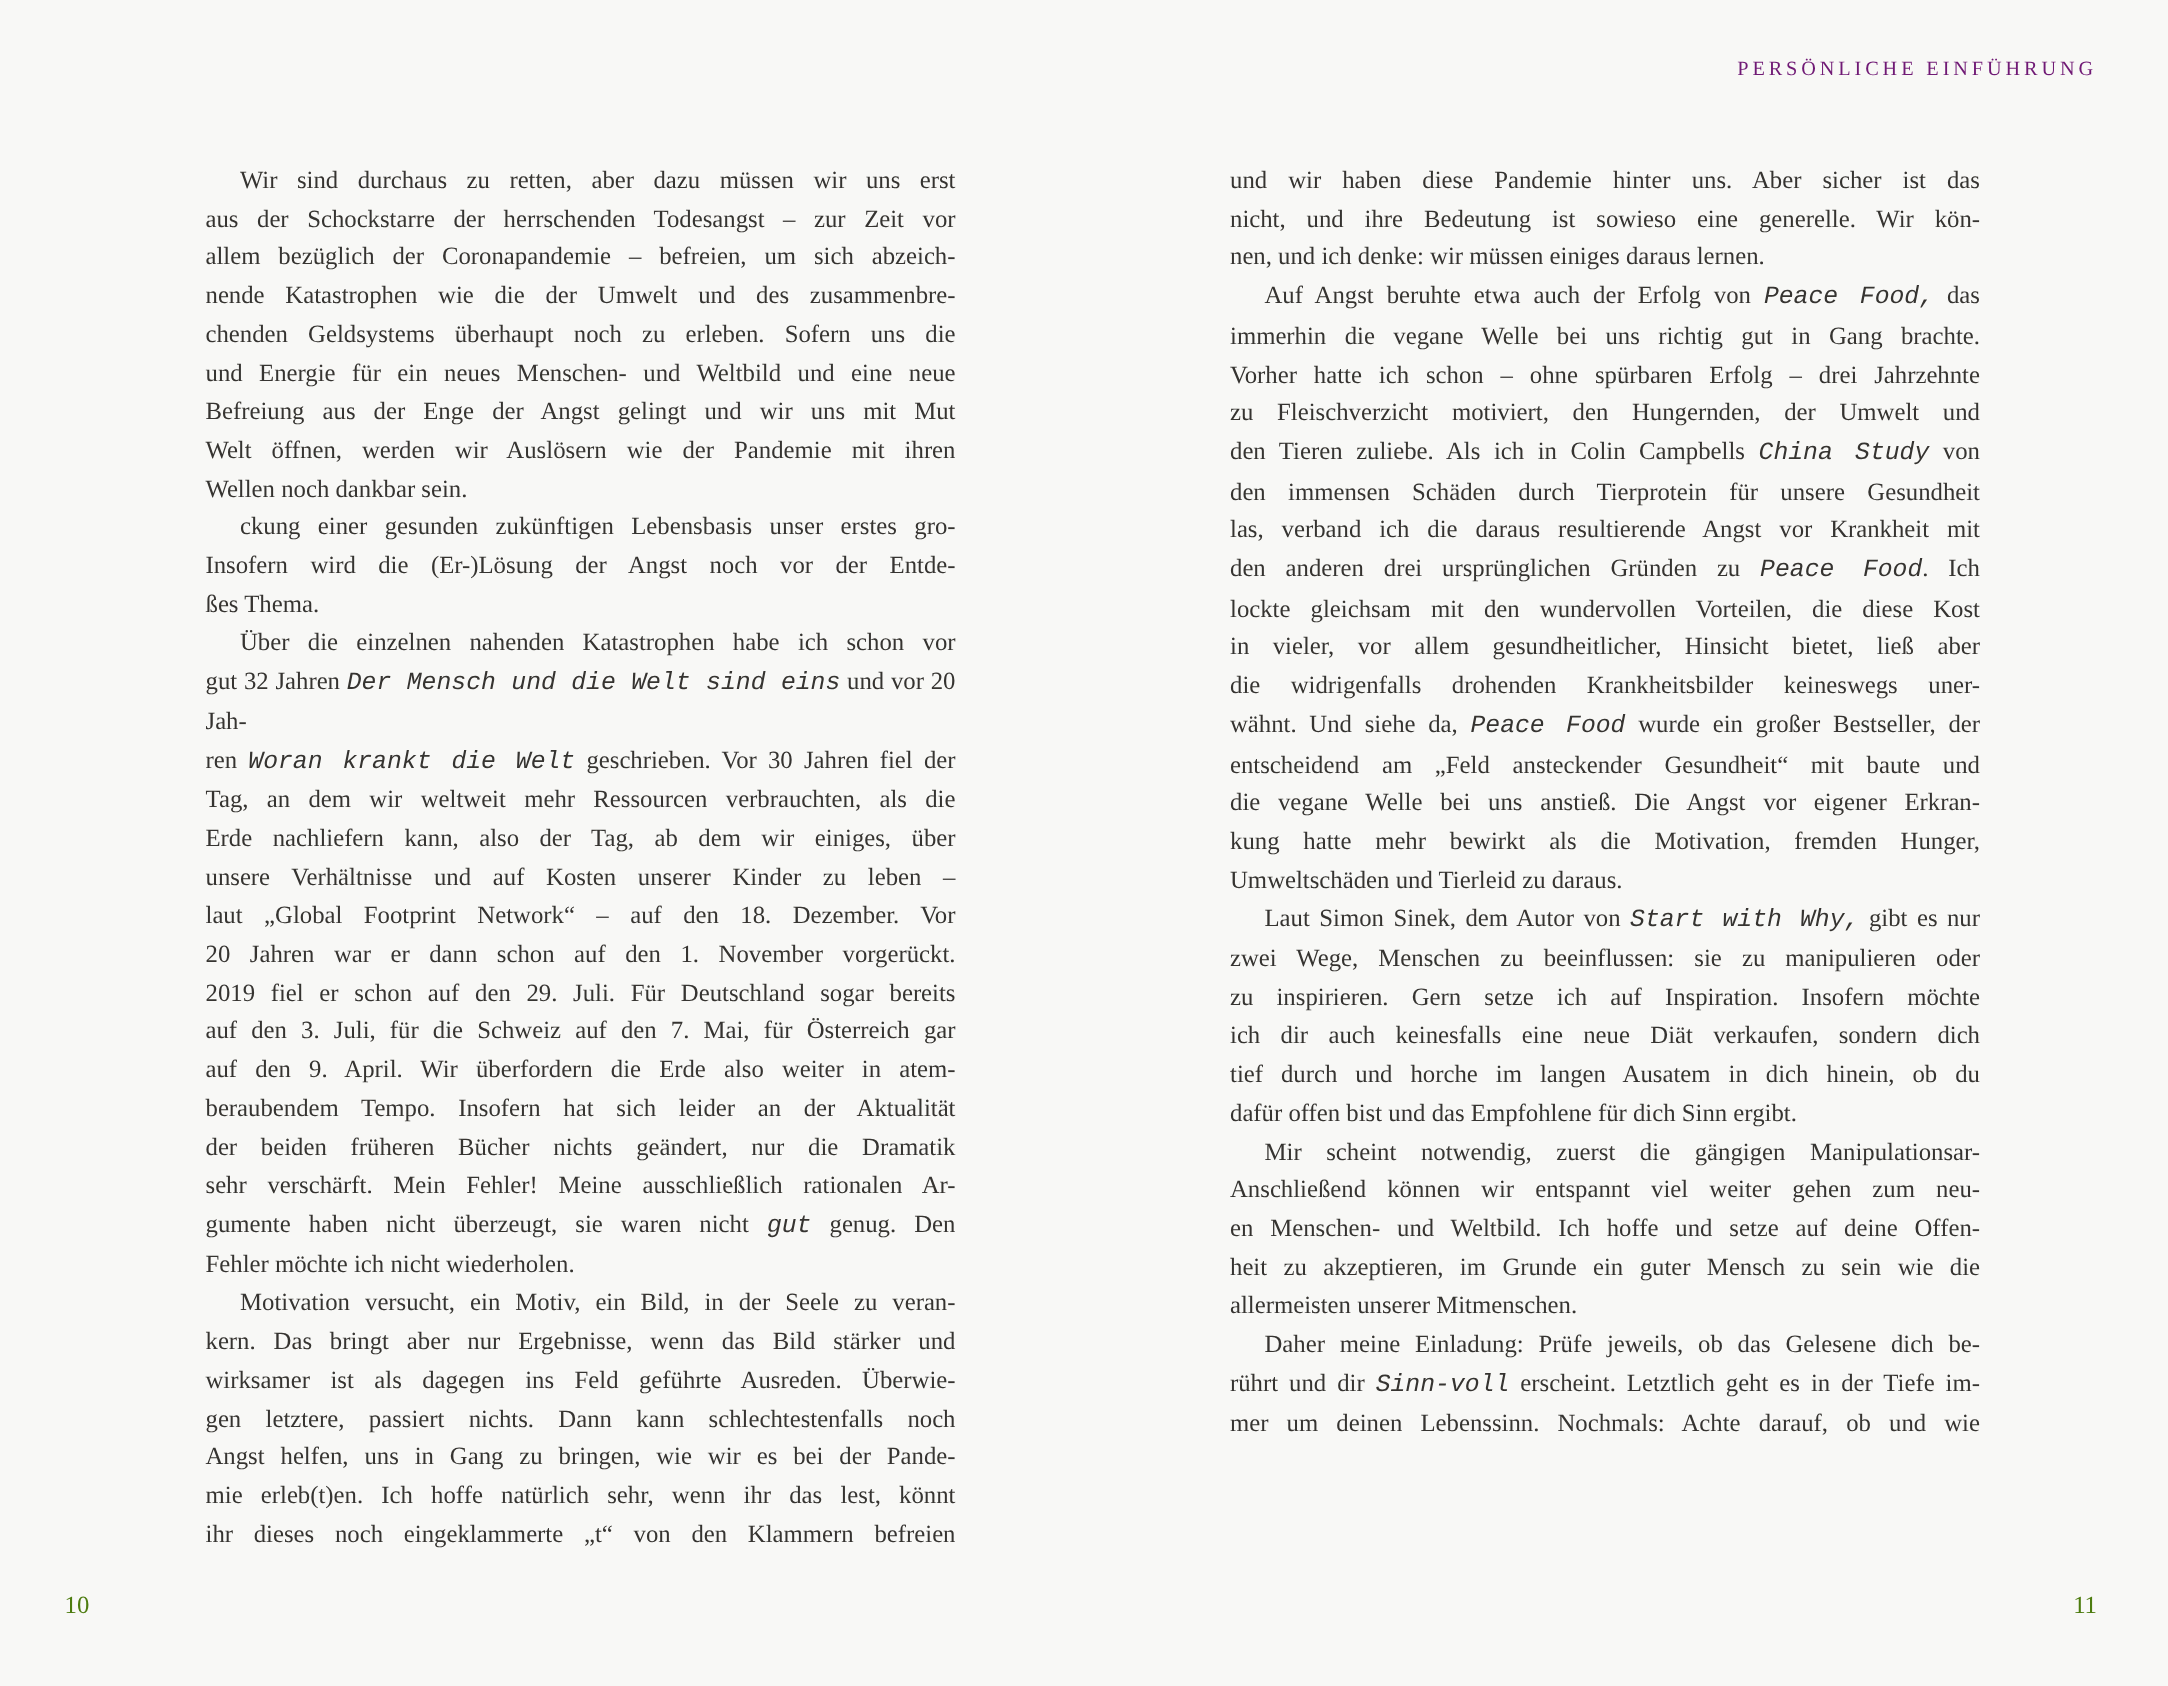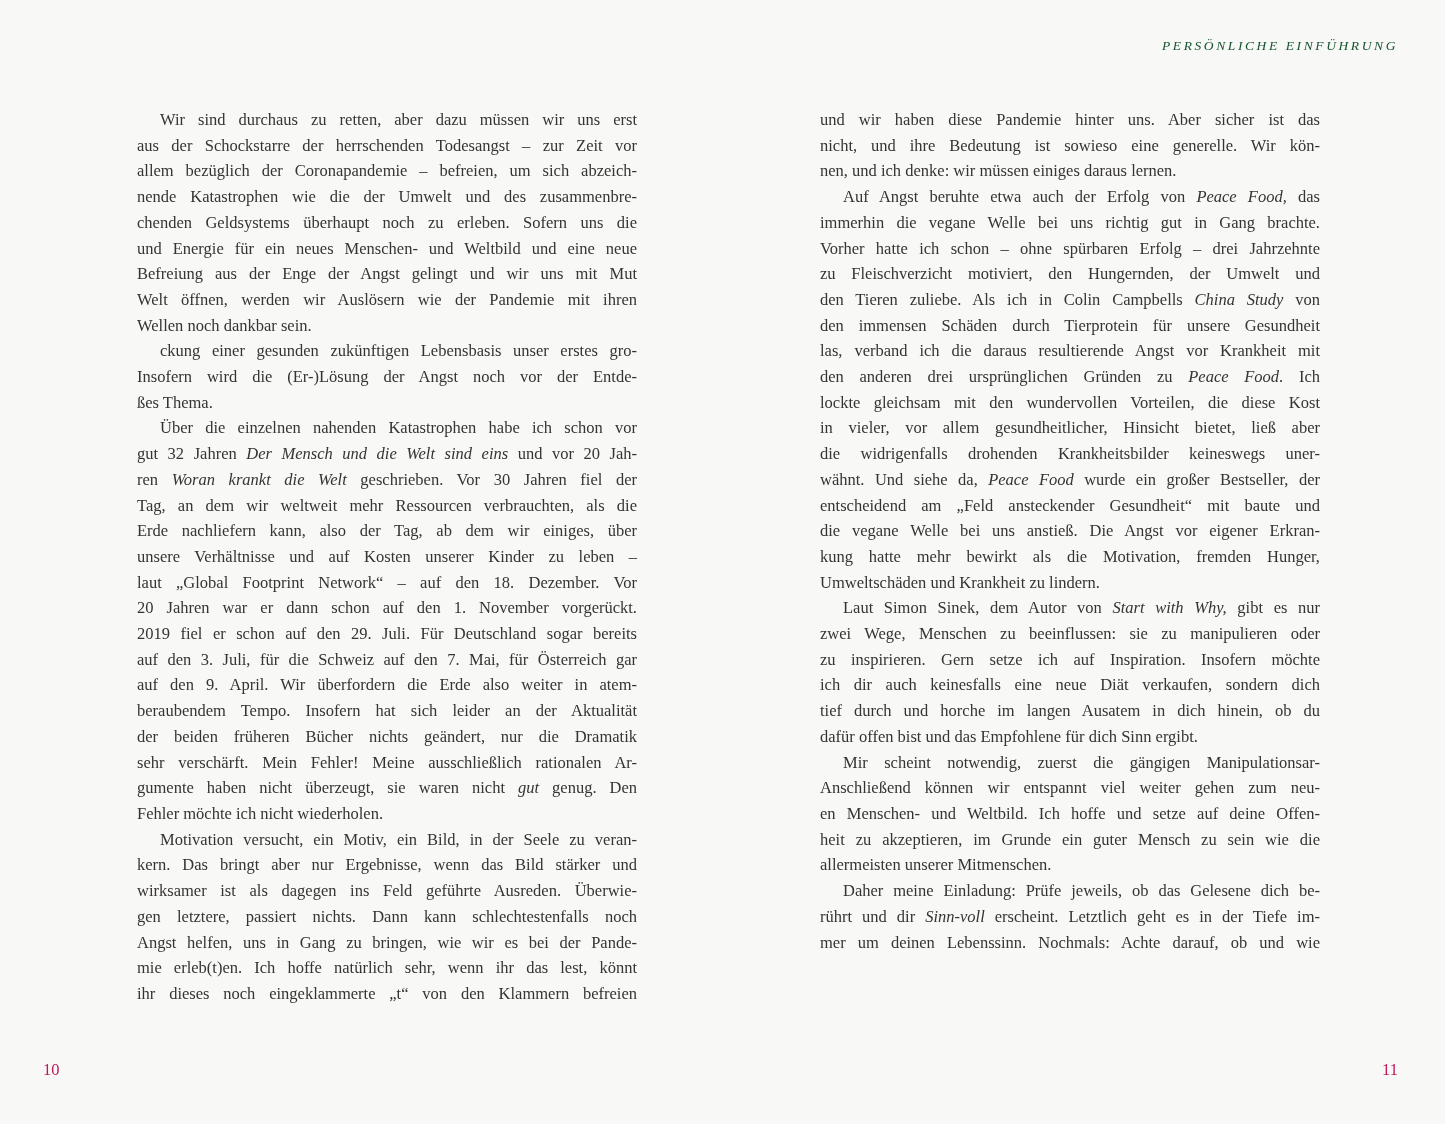--- a/index.html
+++ b/index.html
@@ -18,23 +18,22 @@
   .spread {
     position: absolute;
     inset: 0;
   }
   .running-header {
     position: absolute;
     top: 38px;
     right: 47px;
     font-size: 13.5px;
     letter-spacing: 2.6px;
-    color: #14532d;
+    color: #701a75;
     white-space: nowrap;
-    font-style: italic;
   }
   .column {
     position: absolute;
     top: 107px;
     width: 500px;
     font-size: 16.5px;
     line-height: 25.7px;
   }
   .column.left  { left: 137px; }
   .column.right { left: 808px; margin-left: 12px; }
@@ -45,25 +44,25 @@
     text-align-last: justify;
     min-height: 25.7px;
   }
   .line.lastline {
     text-align-last: left;
   }
   .pagenum {
     position: absolute;
     top: 1060px;
     font-size: 16.5px;
-    color: #be185d;
+    color: #4d7c0f;
   }
   .pagenum.left  { left: 43px; }
   .pagenum.right { right: 47px; }
-  i { font-style: italic; }
+  i { font-style: italic; font-family: Liberation Mono, monospace; }
 </style>
 </head>
 <body>
 
 <div class="spread">
   <div class="running-header">PERSÖNLICHE EINFÜHRUNG</div>
 
   <div class="column left" id="col-left">
       <div class="para indent">
         <div class="line"><span>Wir sind durchaus zu retten, aber dazu müssen wir uns erst</span></div>
@@ -125,21 +124,21 @@
         <div class="line"><span>den immensen Schäden durch Tierprotein für unsere Gesundheit</span></div>
         <div class="line"><span>las, verband ich die daraus resultierende Angst vor Krankheit mit</span></div>
         <div class="line"><span>den anderen drei ursprünglichen Gründen zu </span><i>Peace Food</i><span>. Ich</span></div>
         <div class="line"><span>lockte gleichsam mit den wundervollen Vorteilen, die diese Kost</span></div>
         <div class="line"><span>in vieler, vor allem gesundheitlicher, Hinsicht bietet, ließ aber</span></div>
         <div class="line"><span>die widrigenfalls drohenden Krankheitsbilder keineswegs uner-</span></div>
         <div class="line"><span>wähnt. Und siehe da, </span><i>Peace Food</i><span> wurde ein großer Bestseller, der</span></div>
         <div class="line"><span>entscheidend am „Feld ansteckender Gesundheit“ mit baute und</span></div>
         <div class="line"><span>die vegane Welle bei uns anstieß. Die Angst vor eigener Erkran-</span></div>
         <div class="line"><span>kung hatte mehr bewirkt als die Motivation, fremden Hunger,</span></div>
-        <div class="line lastline"><span>Umweltschäden und Krankheit zu lindern.</span></div>
+        <div class="line lastline"><span>Umweltschäden und Tierleid zu daraus.</span></div>
       </div>
       <div class="para indent">
         <div class="line"><span>Laut Simon Sinek, dem Autor von </span><i>Start with Why,</i><span> gibt es nur</span></div>
         <div class="line"><span>zwei Wege, Menschen zu beeinflussen: sie zu manipulieren oder</span></div>
         <div class="line"><span>zu inspirieren. Gern setze ich auf Inspiration. Insofern möchte</span></div>
         <div class="line"><span>ich dir auch keinesfalls eine neue Diät verkaufen, sondern dich</span></div>
         <div class="line"><span>tief durch und horche im langen Ausatem in dich hinein, ob du</span></div>
         <div class="line lastline"><span>dafür offen bist und das Empfohlene für dich Sinn ergibt.</span></div>
       </div>
       <div class="para indent">

